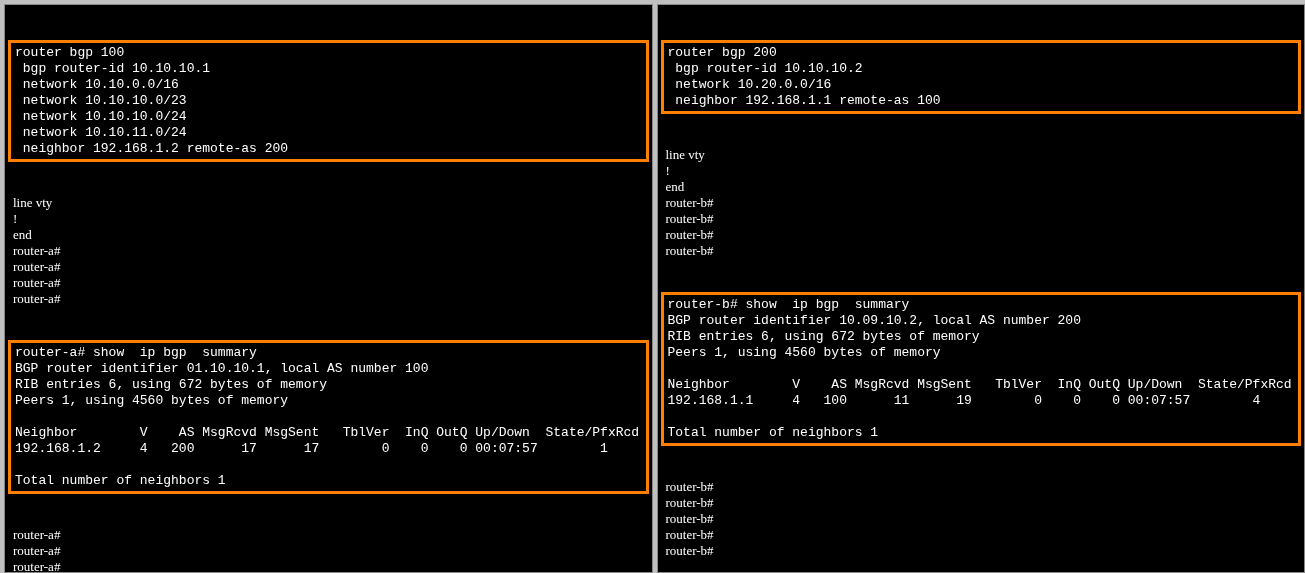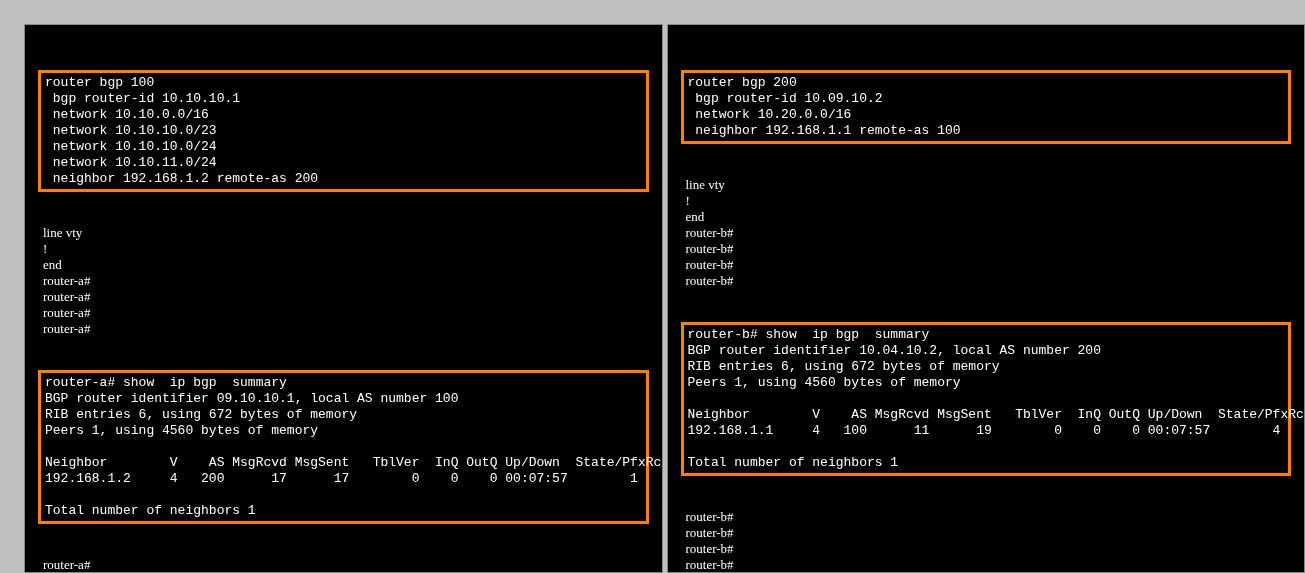--- a/index.html
+++ b/index.html
@@ -1,15 +1,15 @@
 <!DOCTYPE html>
 <html><head>
 <meta charset="utf-8">
 <style>
-  * { margin: 0; padding: 12px; box-sizing: border-box; }
+  * { margin: 0; padding: 2px; box-sizing: border-box; }
   body {
     background: #c0c0c0;
     width: 1305px;
     height: 573px;
     display: flex;
     font-family: "Courier New", monospace;
     font-size: 13px;
     color: #fff;
     overflow: hidden;
   }
@@ -46,50 +46,50 @@
  network 10.10.11.0/24
  neighbor 192.168.1.2 remote-as 200</div>
   <div class="plain">line vty
 !
 end
 router-a#
 router-a#
 router-a#
 router-a#</div>
   <div class="box-orange">router-a# show  ip bgp  summary
-BGP router identifier 09.10.10.1, local AS number 100
+BGP router identifier 01.10.10.1, local AS number 100
 RIB entries 6, using 672 bytes of memory
 Peers 1, using 4560 bytes of memory
 
 Neighbor        V    AS MsgRcvd MsgSent   TblVer  InQ OutQ Up/Down  State/PfxRcd
 192.168.1.2     4   200      17      17        0    0    0 00:07:57        1
 
 Total number of neighbors 1</div>
   <div class="plain">router-a#
 router-a#
 router-a#
 router-a#
 router-a#</div>
   
 </div>
 
 <div class="pane pane-right">
   <div class="box-orange">router bgp 200
- bgp router-id 10.09.10.2
+ bgp router-id 10.10.10.2
  network 10.20.0.0/16
  neighbor 192.168.1.1 remote-as 100</div>
   <div class="plain">line vty
 !
 end
 router-b#
 router-b#
 router-b#
 router-b#</div>
   <div class="box-orange">router-b# show  ip bgp  summary
-BGP router identifier 10.04.10.2, local AS number 200
+BGP router identifier 10.09.10.2, local AS number 200
 RIB entries 6, using 672 bytes of memory
 Peers 1, using 4560 bytes of memory
 
 Neighbor        V    AS MsgRcvd MsgSent   TblVer  InQ OutQ Up/Down  State/PfxRcd
 192.168.1.1     4   100      11      19        0    0    0 00:07:57        4
 
 Total number of neighbors 1</div>
   <div class="plain">router-b#
 router-b#
 router-b#

